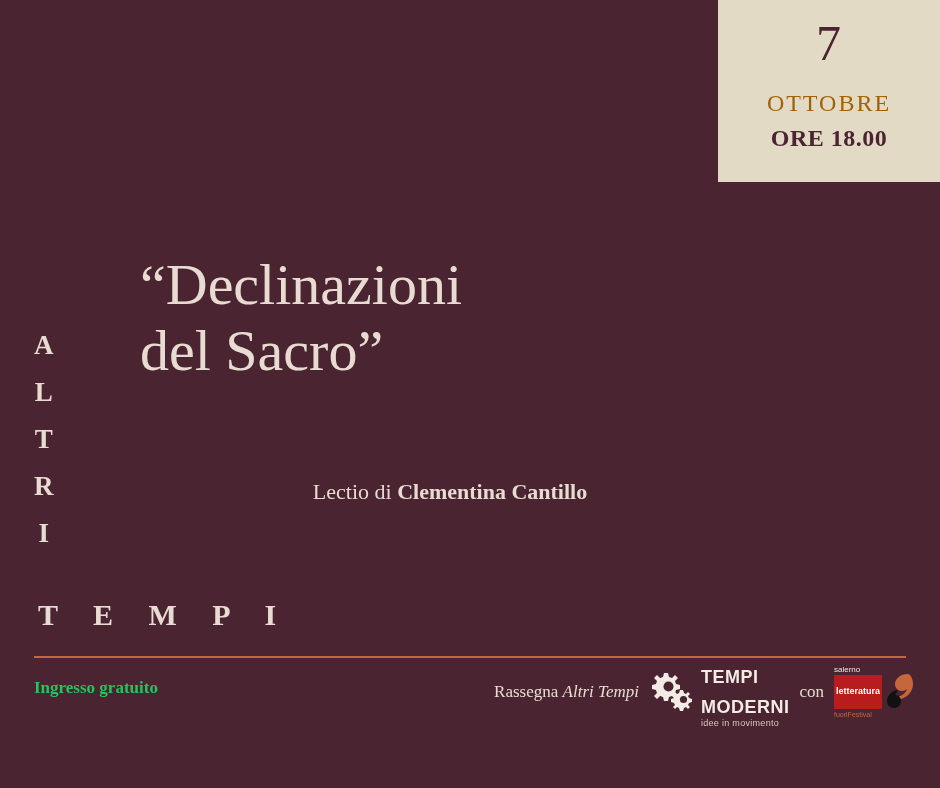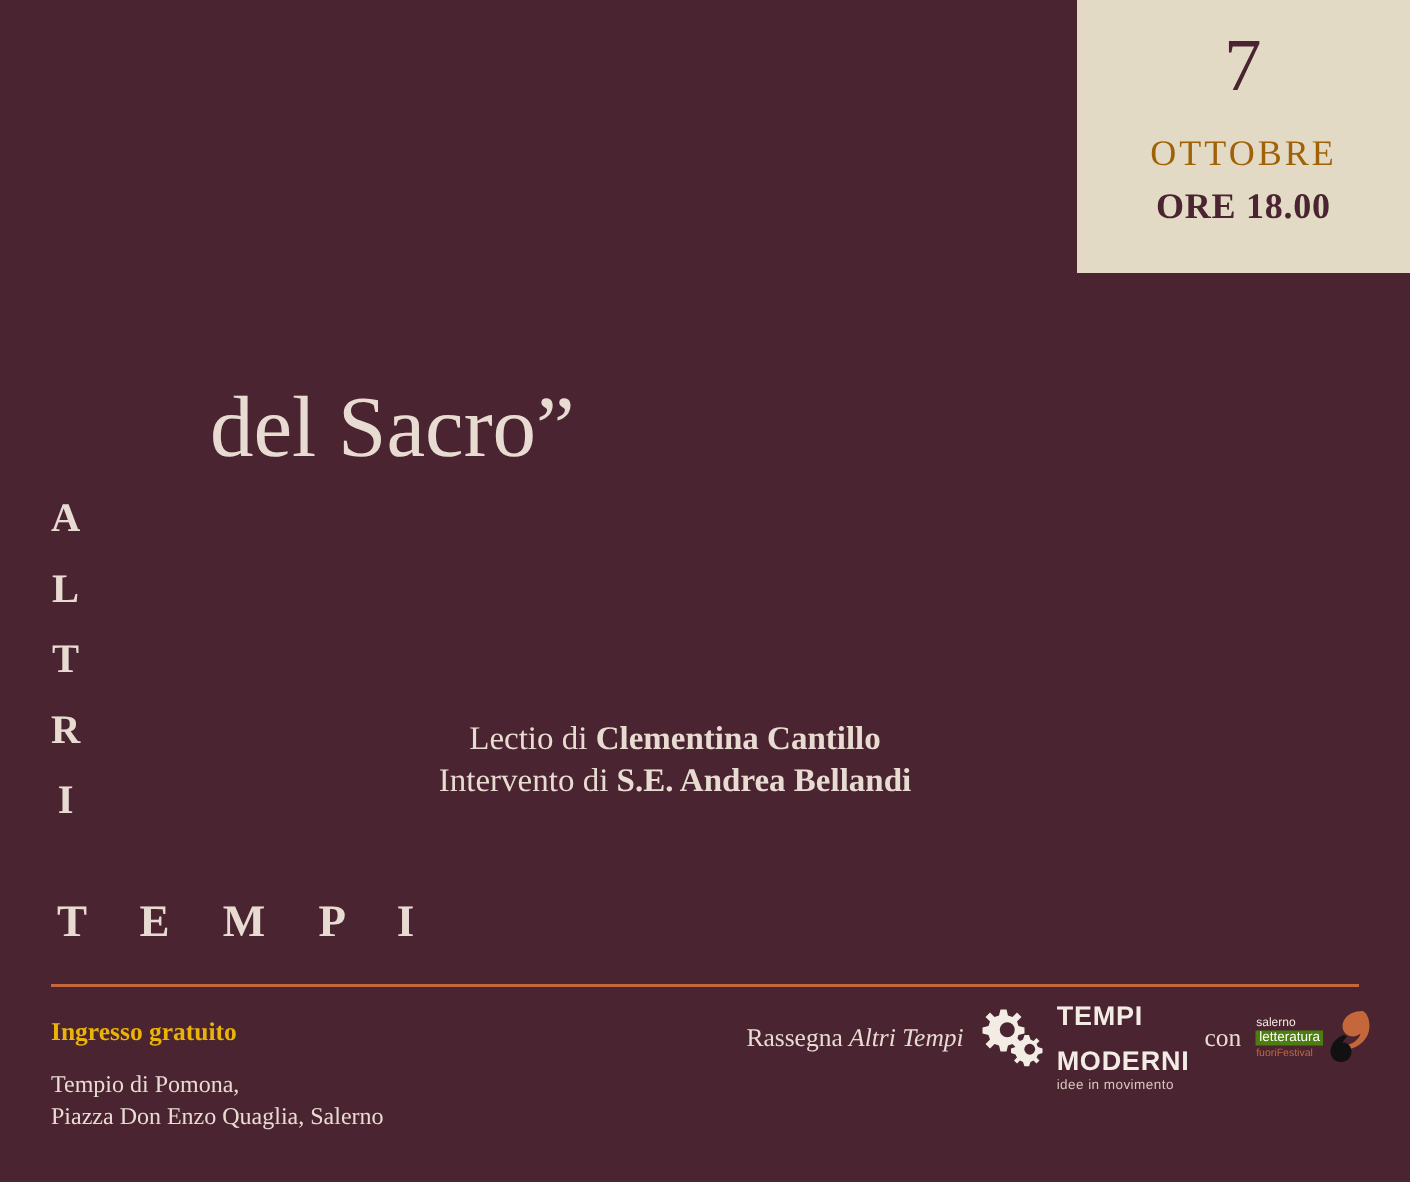--- a/index.html
+++ b/index.html
@@ -130,21 +130,21 @@
   .footer-left {
     position: absolute;
     left: 34px;
     top: 678px;
     width: 420px;
   }
   .footer-free {
     font-family: "Liberation Serif", serif;
     font-size: 17px;
     font-weight: 700;
-    color: #eab308;
+    color: #22c55e;
     margin-bottom: 16px;
   }
   .footer-addr {
     font-family: "Liberation Serif", serif;
     font-size: 16px;
     line-height: 1.3;
     color: #e8dcd2;
   }
 
   
@@ -205,24 +205,24 @@
     line-height: 1.1;
   }
   .sl-line1 {
     font-family: "Liberation Sans", sans-serif;
     font-size: 8px;
     color: #f0e8e0;
   }
   .sl-line2 {
     font-family: "Liberation Sans", sans-serif;
     font-size: 9px;
-    font-weight: 400;
+    font-weight: 700;
     color: #ffffff;
-    background: #4d7c0f;
-    padding: 0 2px;
+    background: #b91c1c;
+    padding: 12px 2px;
   }
   .sl-line3 {
     font-family: "Liberation Sans", sans-serif;
     font-size: 7px;
     color: #c4673b;
     margin-top: 2px;
   }
 </style>
 </head>
 <body>
@@ -237,40 +237,34 @@
   <span>A</span>
   <span>L</span>
   <span>T</span>
   <span>R</span>
   <span>I</span>
 </div>
 
 <div class="tempi-word">T E M P I</div>
 
 <div class="title-block">
+  <div class="title-line">“Declinazioni</div>
   <div class="title-line">del Sacro”</div>
 </div>
 
 <div class="speakers">
   <div class="speaker-line">
     <span>Lectio di </span><b>Clementina Cantillo</b>
   </div>
-  <div class="speaker-line">
-    <span>Intervento di </span><b>S.E. Andrea Bellandi</b>
-  </div>
 </div>
 
 <div class="divider"></div>
 
 <div class="footer-left">
   <div class="footer-free">Ingresso gratuito</div>
-  <div class="footer-addr">
-    <div>Tempio di Pomona,</div>
-    <div>Piazza Don Enzo Quaglia, Salerno</div>
-  </div>
 </div>
 
 <div class="footer-right">
   <div class="rassegna">
     <span>Rassegna </span><i>Altri Tempi</i>
   </div>
 
   <div class="tm-logo">
     <span>
       <svg width="46" height="42" viewBox="0 0 46 42" aria-hidden="true">

